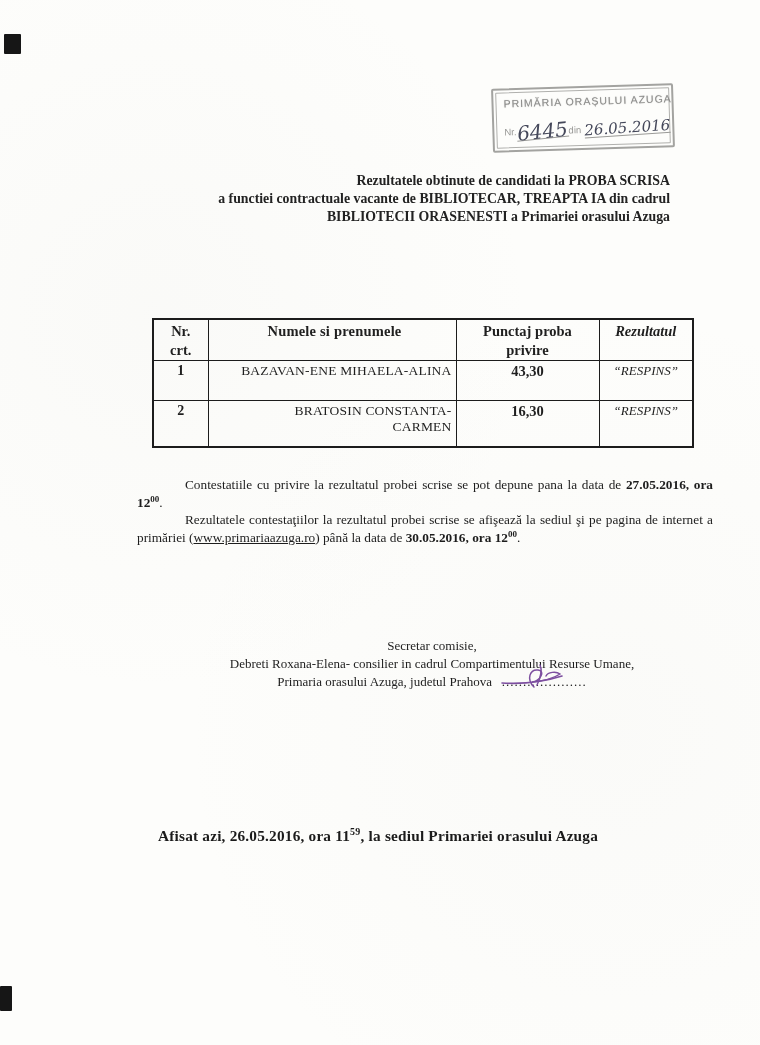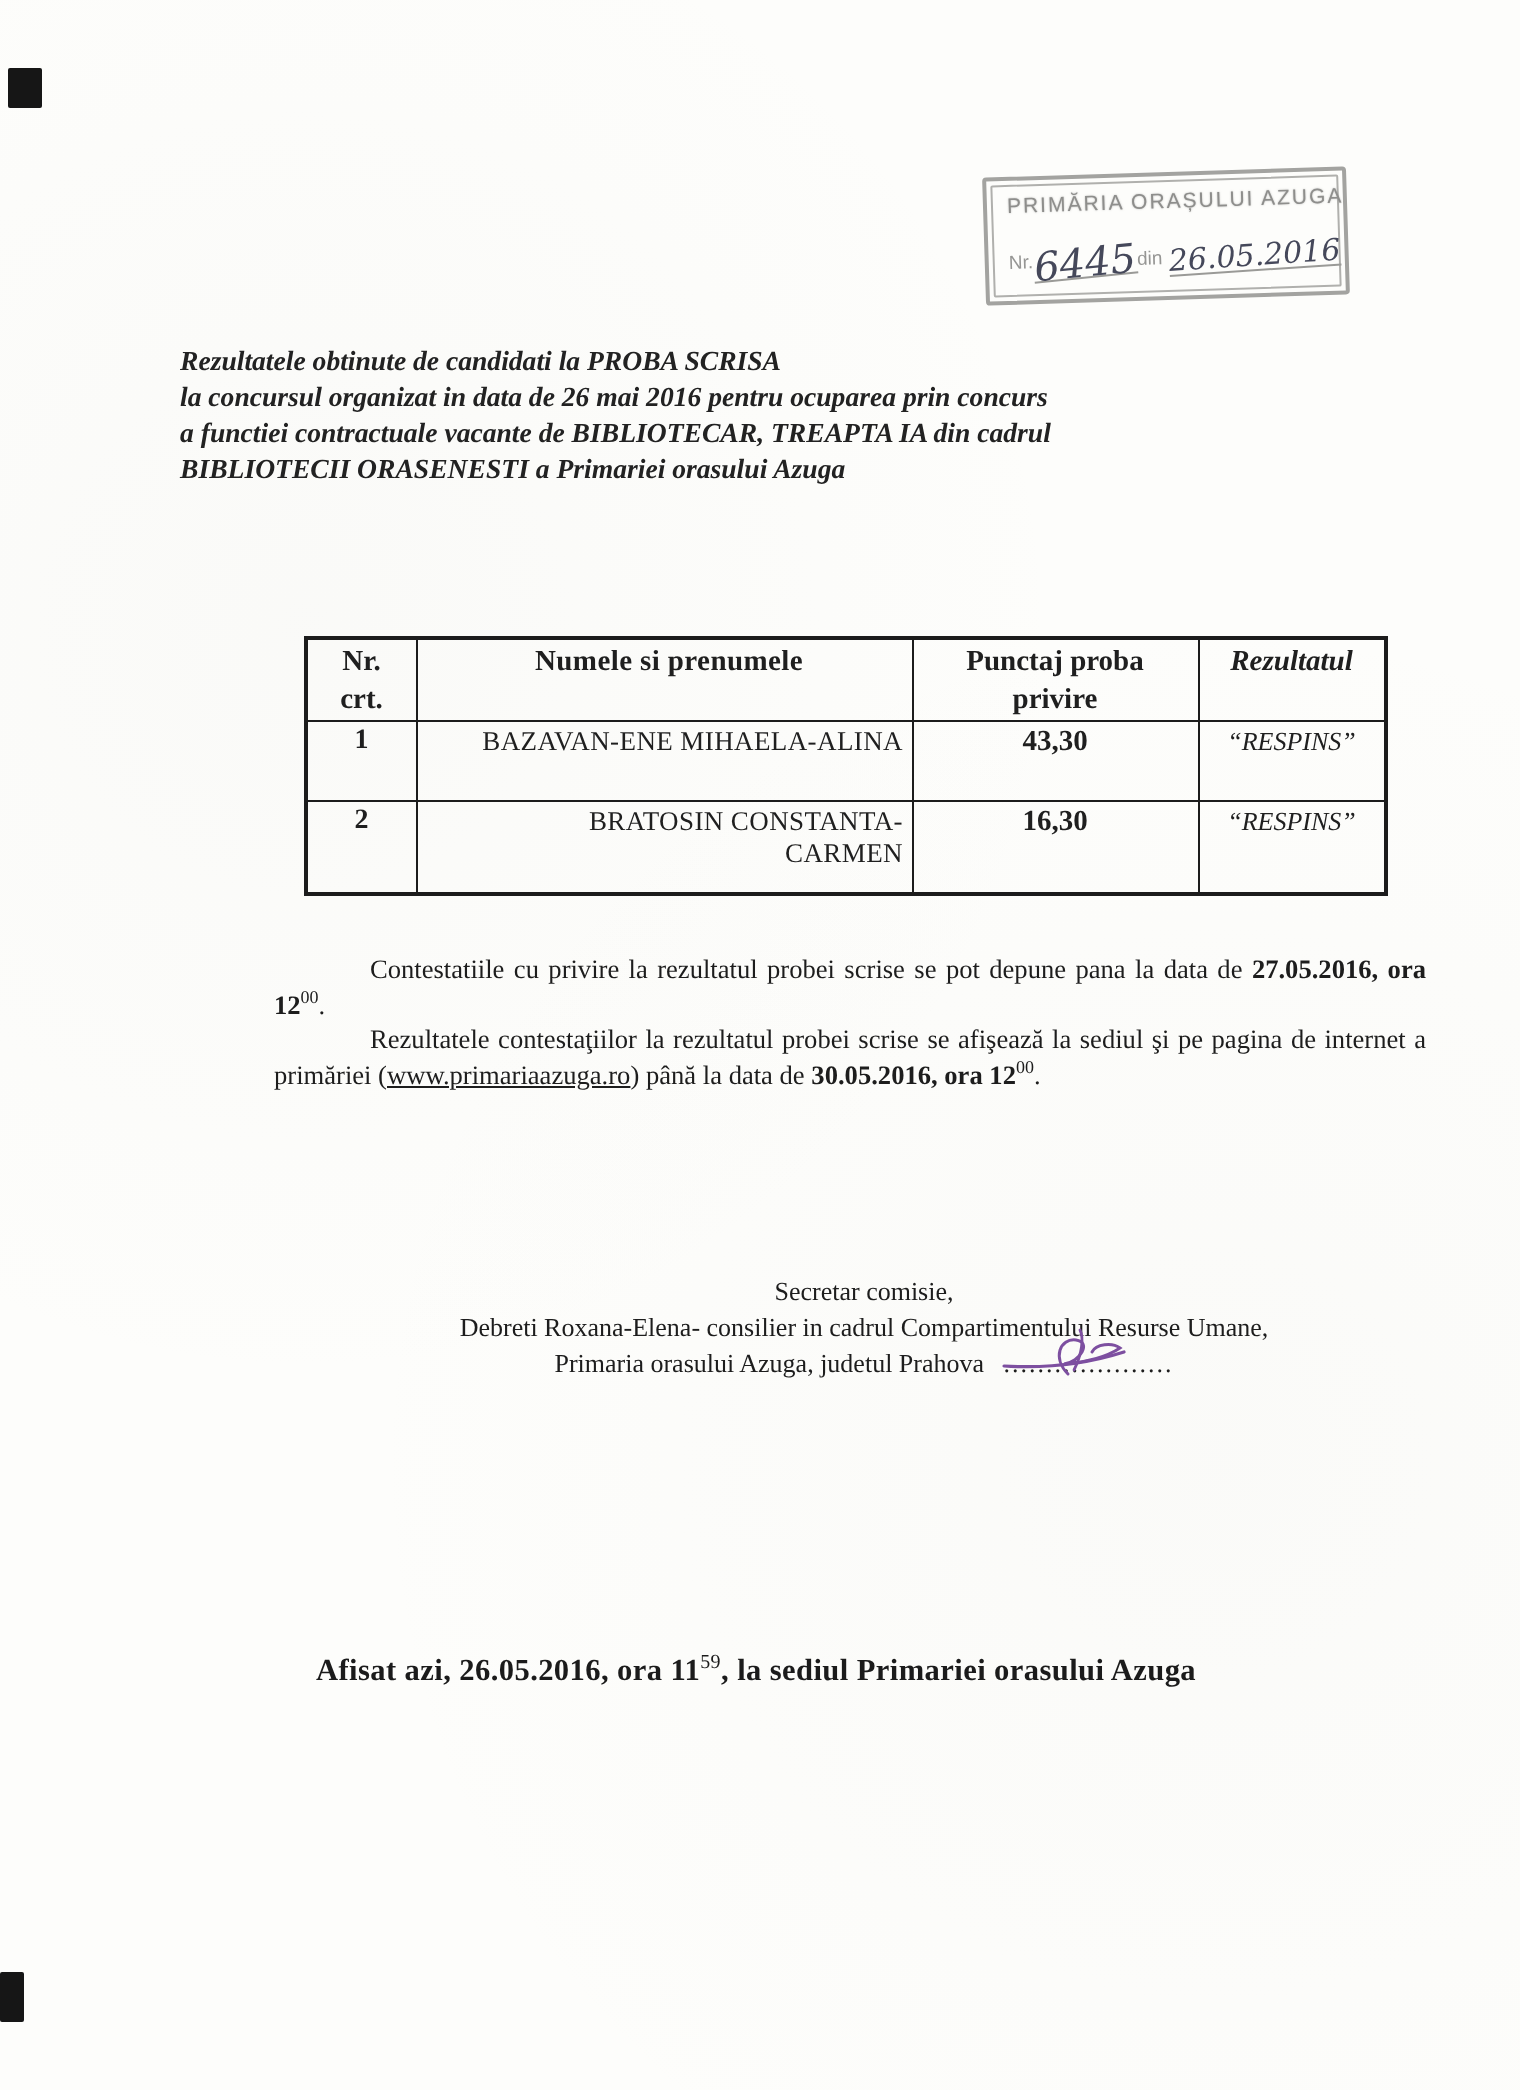--- a/index.html
+++ b/index.html
@@ -40,22 +40,22 @@
   .stamp-handwrite{
     font-family:"DejaVu Serif",serif;font-style:italic;color:#45485a;
     border-bottom:1.5px solid #9a9a97;text-align:center;line-height:14px;
     overflow:visible;white-space:nowrap;
   }
   .stamp-nr-value{font-size:20px;flex:0 0 52px;transform:rotate(-4deg) translateY(2px);}
   .stamp-date-value{font-size:15px;flex:1;margin-left:3px;transform:rotate(-2deg) translateY(1px);}
 
   
   .title-block{
-    position:absolute;left:90px;top:172px;width:580px;text-align:left;
-    font-weight:bold;font-size:13.8px;line-height:18px;color:#222;font-style:italic;
+    position:absolute;left:90px;top:172px;width:580px;text-align:right;
+    font-weight:bold;font-size:13.8px;line-height:18px;color:#222;
   }
 
   
   .doc-table{
     position:absolute;left:152px;top:318px;border-collapse:collapse;
     background:transparent;
   }
   .doc-table td{
     border:1.6px solid #1c1c1c;vertical-align:top;padding:2px 4px 0 4px;
     font-size:13.5px;box-sizing:border-box;
@@ -72,21 +72,21 @@
   tr.r2 td{height:46px;}
   .cellblock{display:block;}
 
   
   .paras{
     position:absolute;left:137px;top:476px;width:576px;
     font-size:13.3px;line-height:17.5px;text-align:justify;color:#1d1d1d;
   }
   .paras p{margin:0;text-indent:48px;}
   .b{font-weight:bold;}
-  sup.small{font-size:9px;font-weight:normal;vertical-align:super;line-height:0;}
+  sup.small{font-size:9px;font-weight:bold;vertical-align:super;line-height:0;}
   .urltext{text-decoration:underline;}
 
   
   .secretary{
     position:absolute;left:137px;top:637px;width:590px;text-align:center;
     font-size:13px;line-height:18px;color:#1d1d1d;
   }
   .sig-row{white-space:nowrap;}
   .dots-wrap{position:relative;display:inline-block;letter-spacing:1px;}
   .sig-svg{position:absolute;left:-6px;top:-16px;pointer-events:none;}
@@ -113,21 +113,20 @@
         <span class="stamp-nr-label">Nr.</span>
         <span class="stamp-handwrite stamp-nr-value">6445</span>
         <span class="stamp-din-label">din</span>
         <span class="stamp-handwrite stamp-date-value">26.05.2016</span>
       </div>
     </div>
   </div>
 
   <div class="title-block">
     <div>Rezultatele obtinute de candidati la PROBA SCRISA</div>
-    <div>la concursul organizat in data de 26 mai 2016 pentru ocuparea prin concurs</div>
     <div>a functiei contractuale vacante de BIBLIOTECAR, TREAPTA IA din cadrul</div>
     <div>BIBLIOTECII ORASENESTI a Primariei orasului Azuga</div>
   </div>
 
   <table class="doc-table">
     <tbody>
       <tr class="hdr">
         <td class="c-nr">
           <span class="cellblock">Nr.</span>
           <span class="cellblock">crt.</span>

